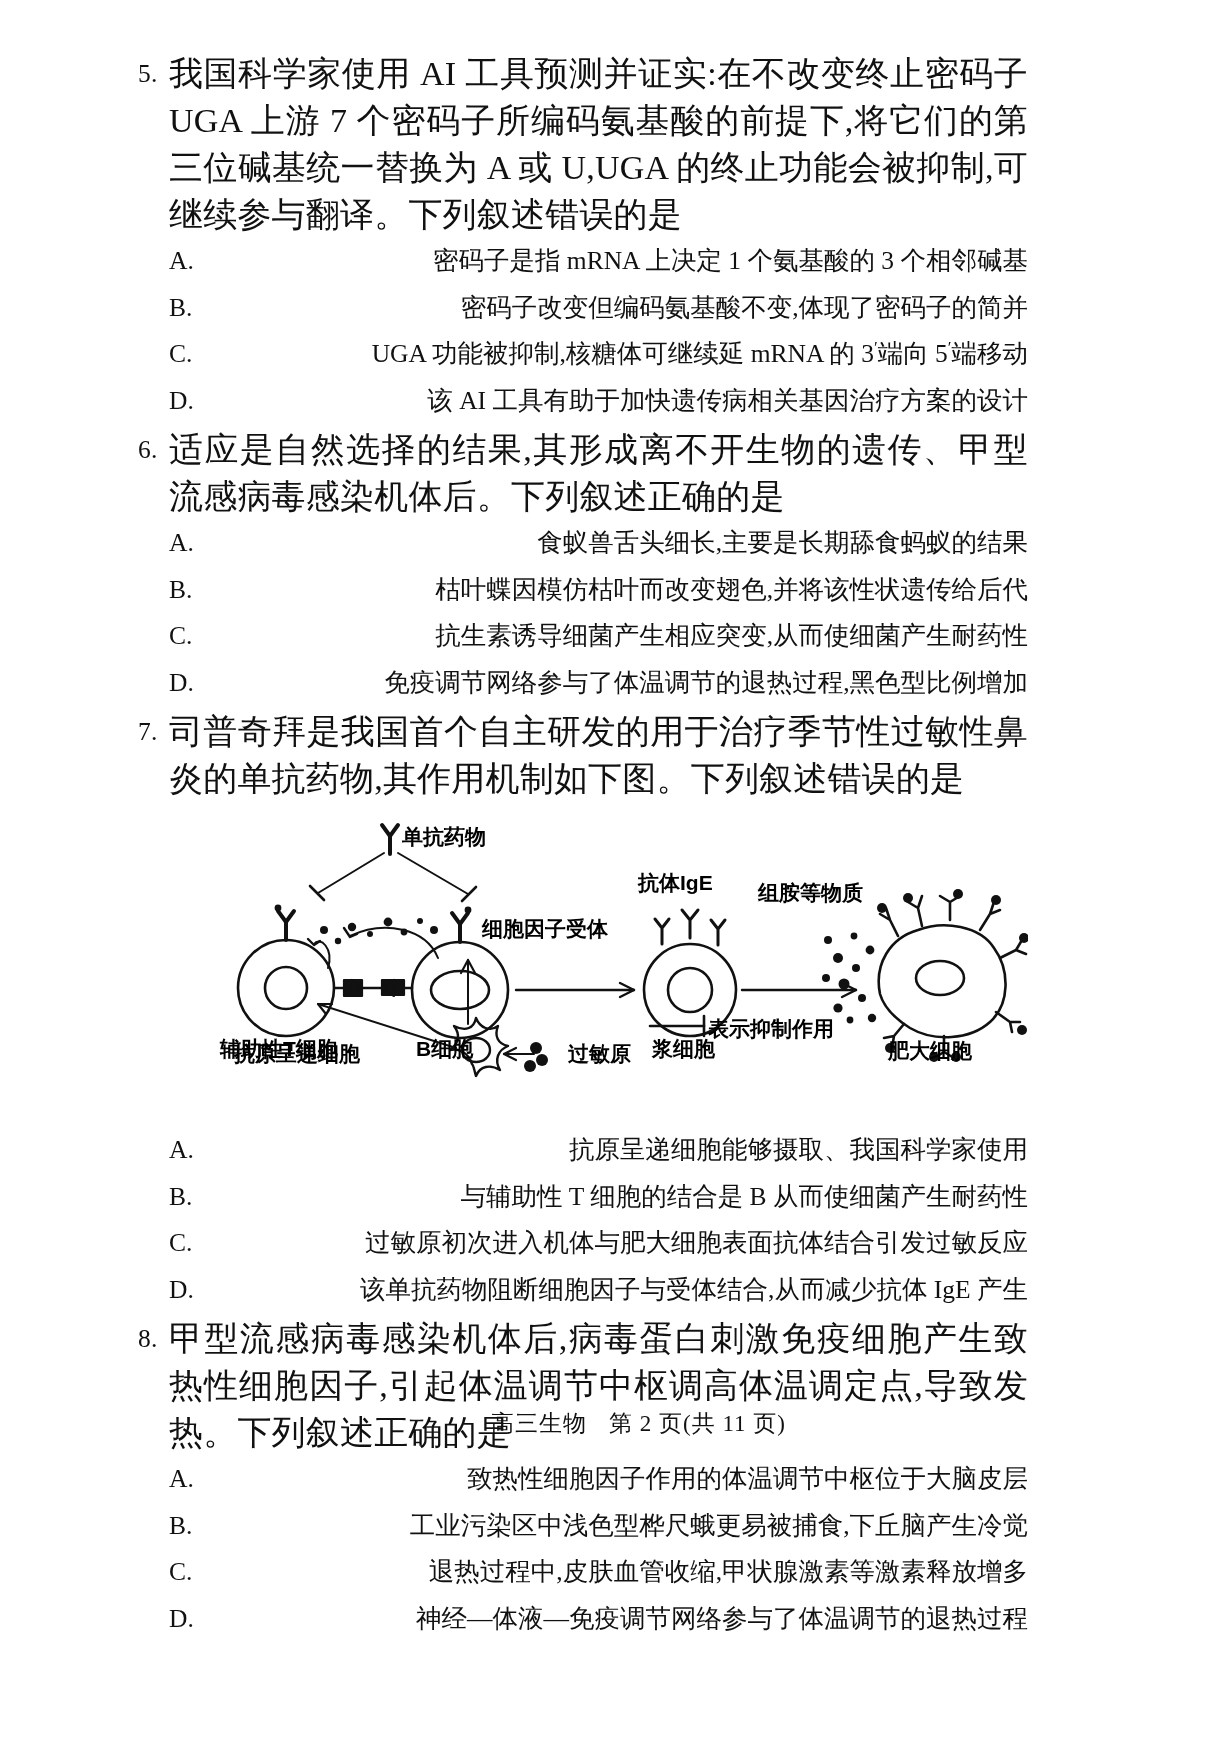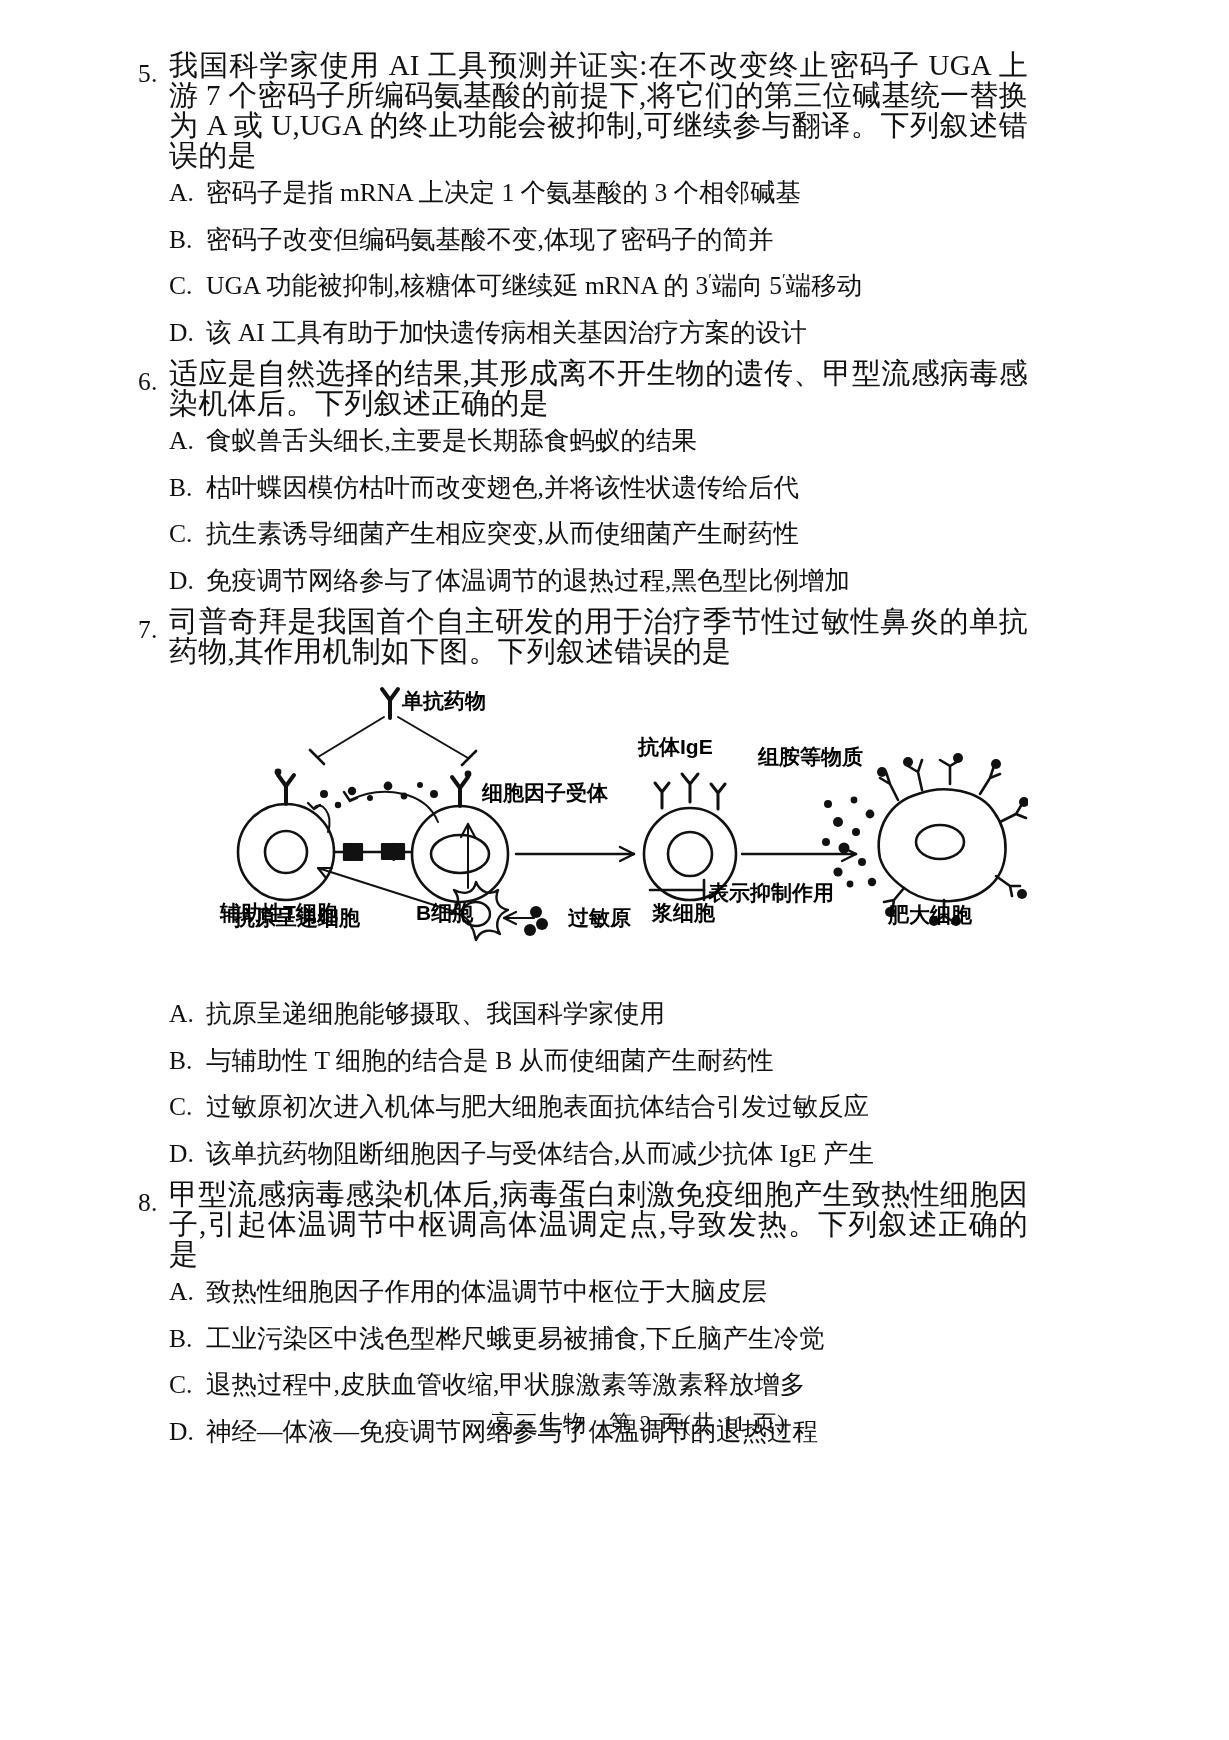--- a/index.html
+++ b/index.html
@@ -34,35 +34,35 @@
   .qnum{
     flex:0 0 auto;
     width:31px;
     text-align:left;
     font-family:"Liberation Serif","DejaVu Serif",serif;
   }
   .stemtext{
     flex:1 1 auto;
     text-align:justify;
     text-justify:inter-ideograph;
-    font-size:29px;
-    line-height:30px;
+    font-size:34px;
+    line-height:47px;
   }
   .opt{
     display:flex;
     align-items:flex-start;
     font-size:25.5px;
     line-height:46.5px;
     margin-left:31px;
   }
   .optlab{
     flex:0 0 auto;
     width:37px;
   }
-  .opttext{ flex:1 1 auto; }
+  .opttext{ flex:1 1 auto;text-align:right; }
   sup.pr{
     font-size:17px;
     vertical-align:super;
     line-height:0;
   }
 
   
   .figure{
     position:relative;
     width:890px;

